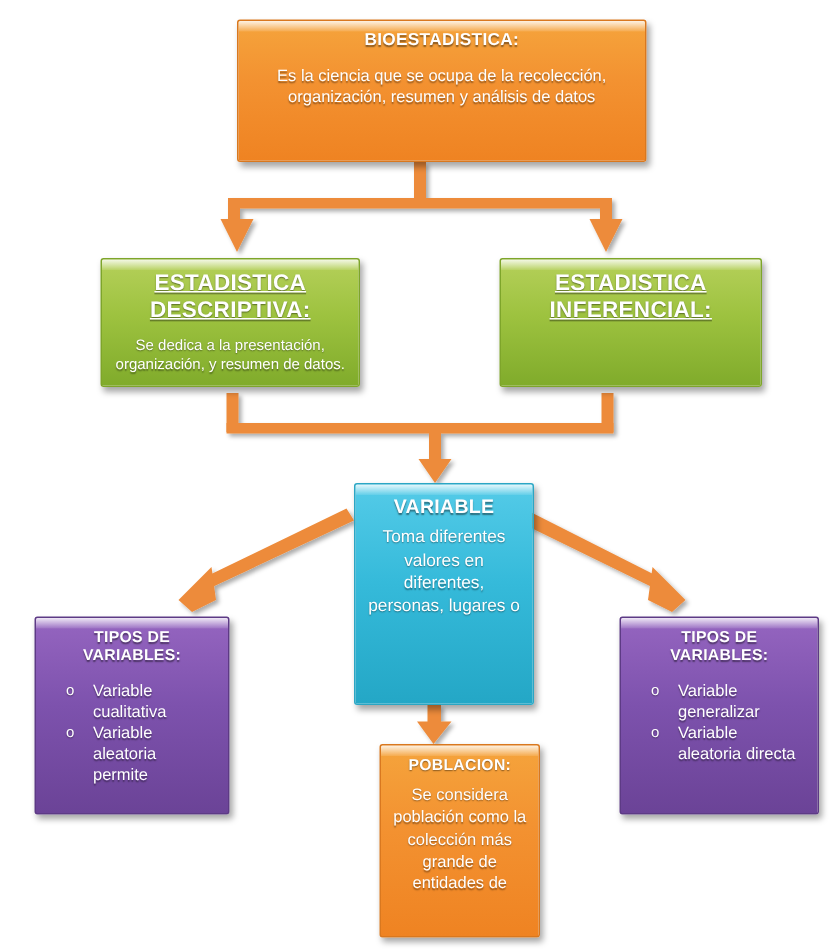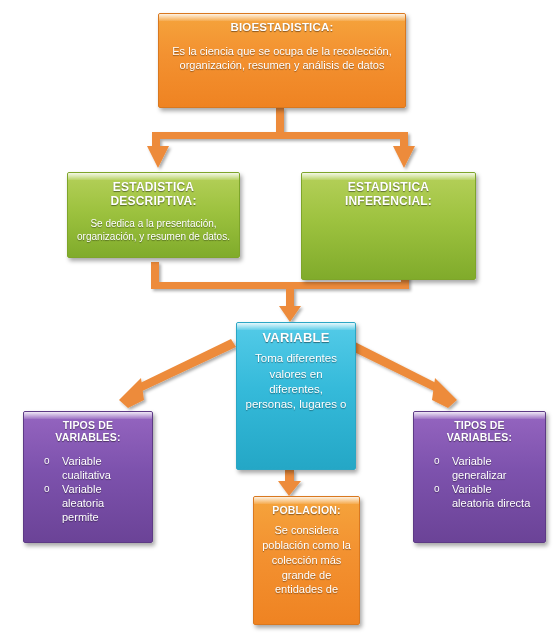--- a/index.html
+++ b/index.html
@@ -51,31 +51,31 @@
   .blue{
     background:linear-gradient(to bottom,#54cbe8 0%,#35bada 45%,#24a7c6 100%);
     border:1px solid #2ba6c4;
   }
   .purple{
     background:linear-gradient(to bottom,#9565c0 0%,#7d52ad 45%,#6b4397 100%);
     border:1px solid #5d3a85;
   }
 
   
-  #n-bio   {left:158px;top:13px; width:248px;height:95px;}
+  #n-bio   {left:158px;top:13px; width:273px;height:95px;}
   #n-desc  {left:67px; top:172px;width:173px;height:86px;}
-  #n-inf   {left:301px;top:172px;width:175px;height:108px;}
+  #n-inf   {left:333px;top:172px;width:175px;height:86px;}
   #n-var   {left:236px;top:322px;width:120px;height:148px;}
   #n-left  {left:23px; top:411px;width:130px;height:132px;}
   #n-right {left:413px;top:411px;width:133px;height:132px;}
   #n-pob   {left:253px;top:496px;width:107px;height:129px;}
 
   #n-bio  .title{font-size:11.5px;}
   #n-bio  .body {font-size:11px;margin-top:9px;}
-  #n-desc .title,#n-inf .title{font-size:12px;}
+  #n-desc .title,#n-inf .title{font-size:15px;text-decoration:underline;}
   #n-desc .body,#n-inf .body{font-size:10px;margin-top:9px;}
   #n-var  .title{font-size:13px;}
   #n-var  .body {font-size:11.5px;margin-top:6px;line-height:1.33;}
   #n-left .title,#n-right .title{font-size:10.5px;}
   #n-pob  .title{font-size:10.5px;}
   #n-pob  .body {font-size:11px;margin-top:7px;line-height:1.34;}
 
   
   ul.bul{
     list-style:none;margin:11px 0 0 0;padding:0 4px 0 10px;

